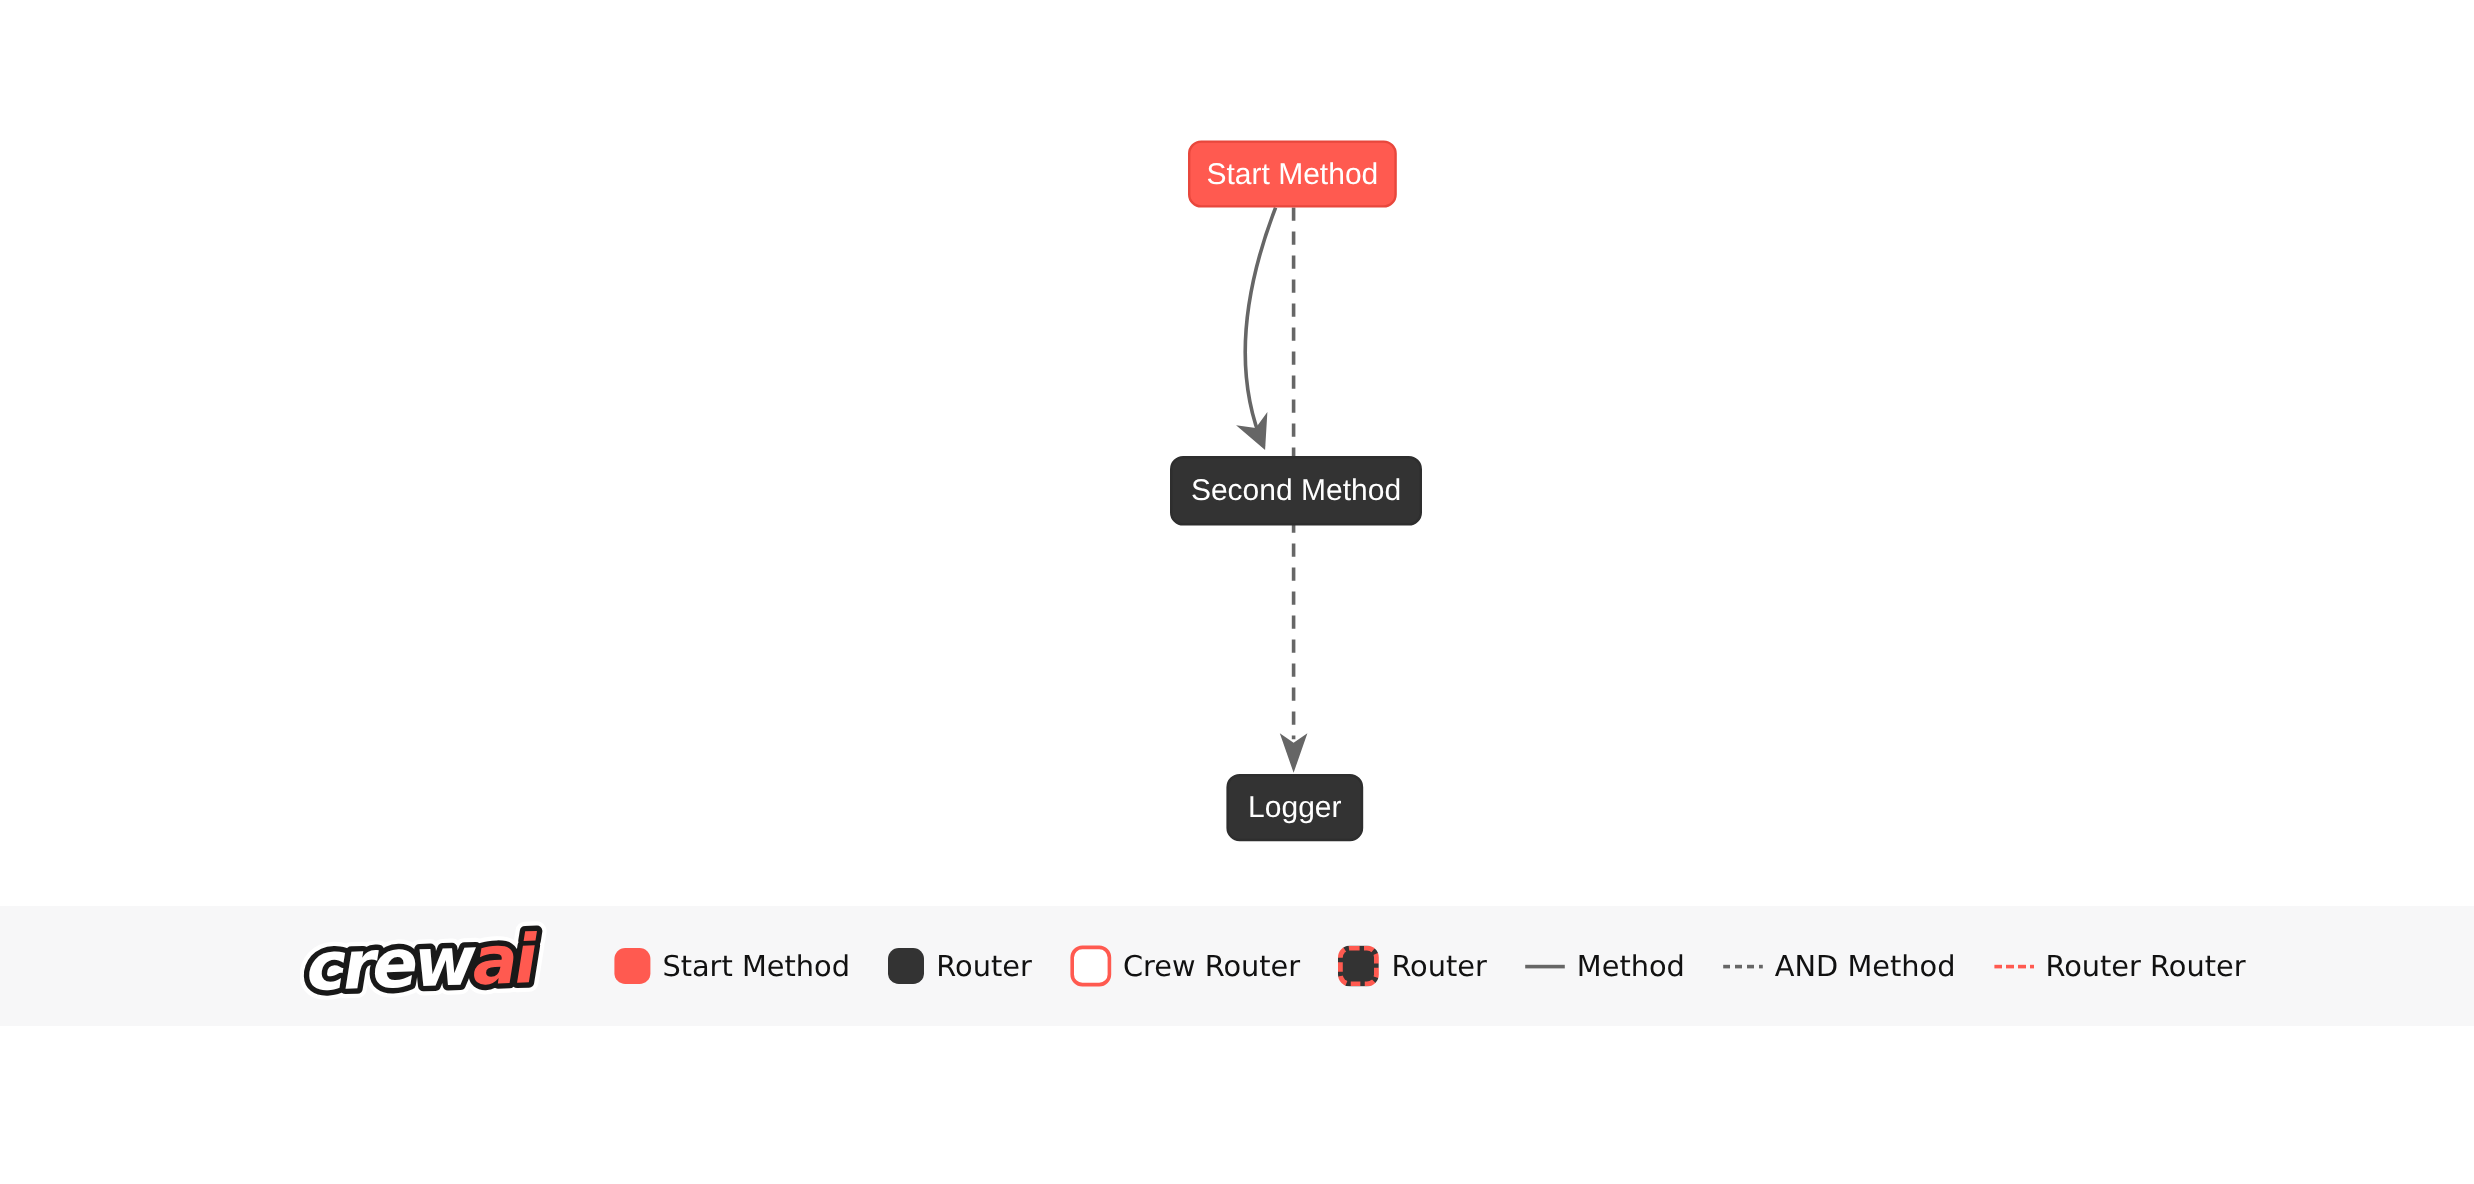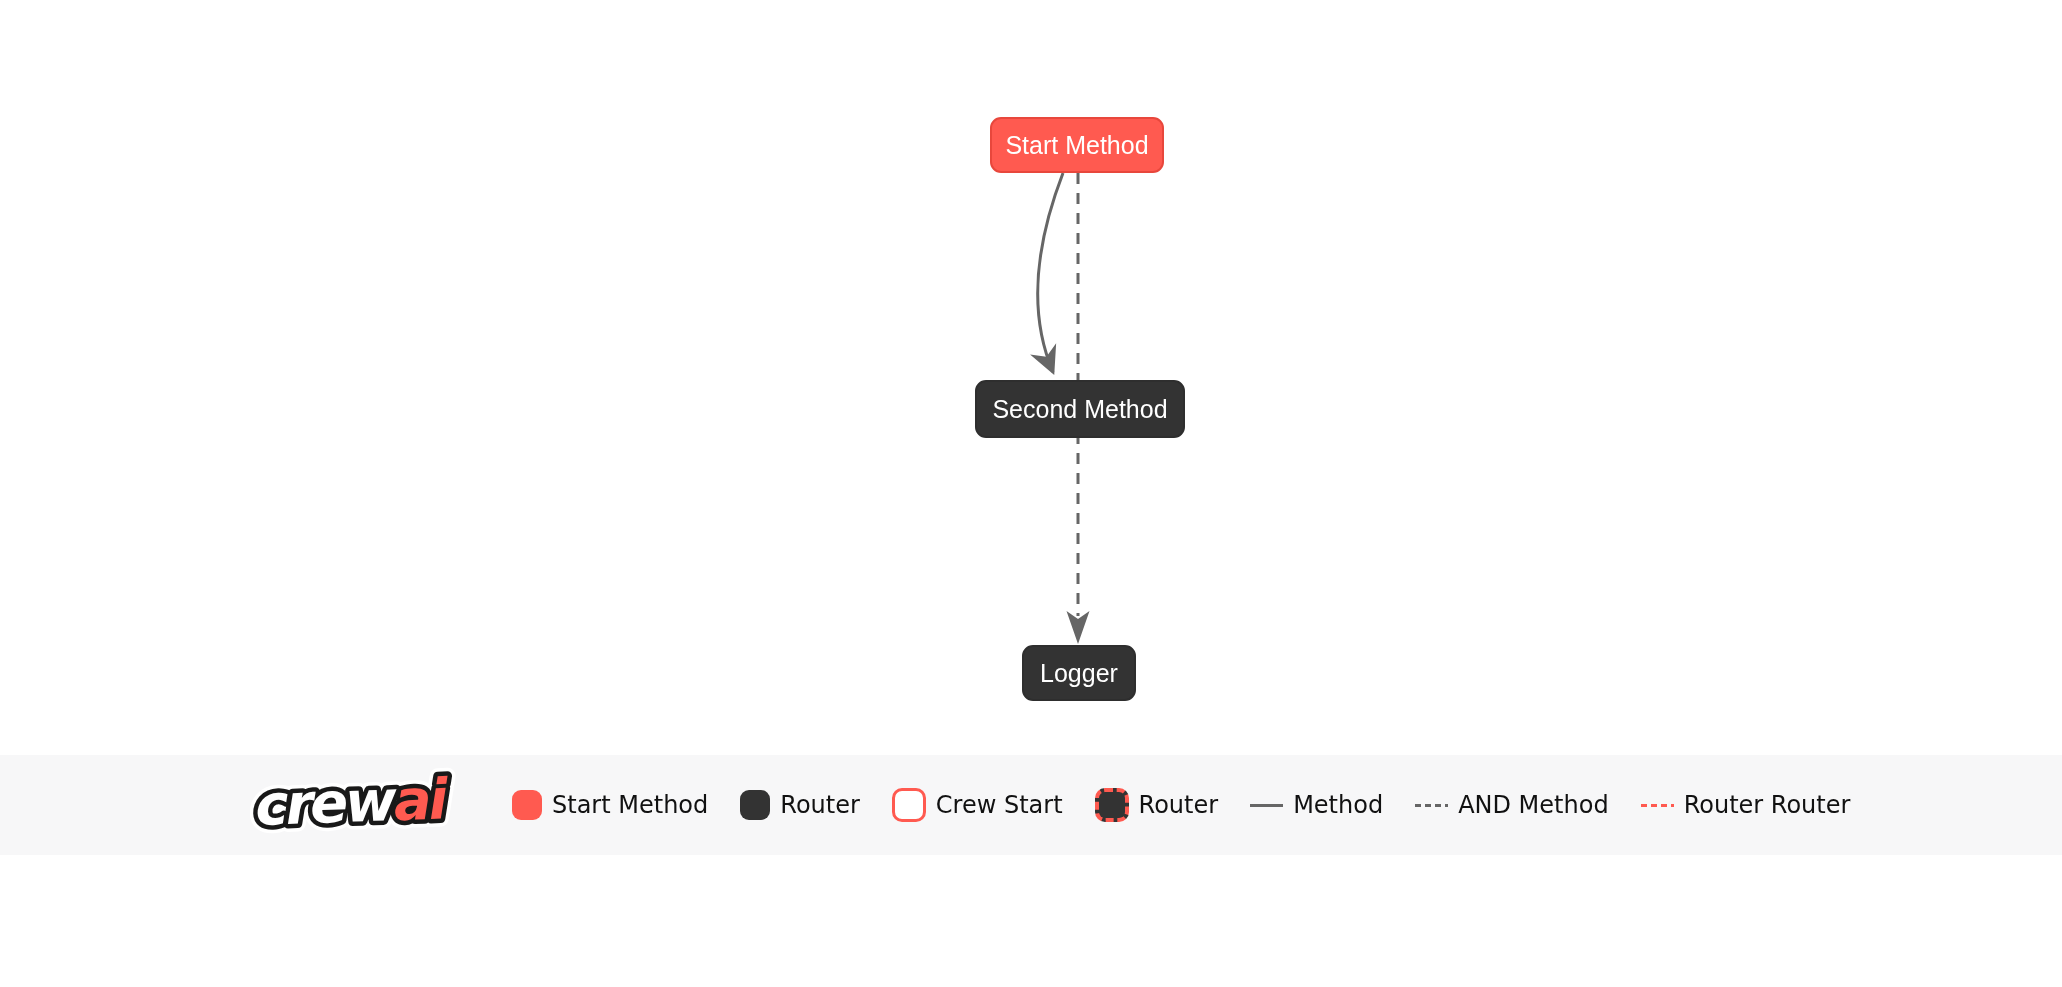--- a/index.html
+++ b/index.html
@@ -116,21 +116,21 @@
       <span>Start Method</span>
     </div>
 
     <div class="legend-item">
       <span class="sw sw-box sw-method"></span>
       <span>Router</span>
     </div>
 
     <div class="legend-item">
       <span class="sw sw-crew"></span>
-      <span>Crew Start</span>
+      <span>Crew Router</span>
     </div>
 
     <div class="legend-item">
       <span class="sw sw-router"></span>
       <span>Router</span>
     </div>
 
     <div class="legend-item">
       <span class="sw sw-line"></span>
       <span>Method</span>

